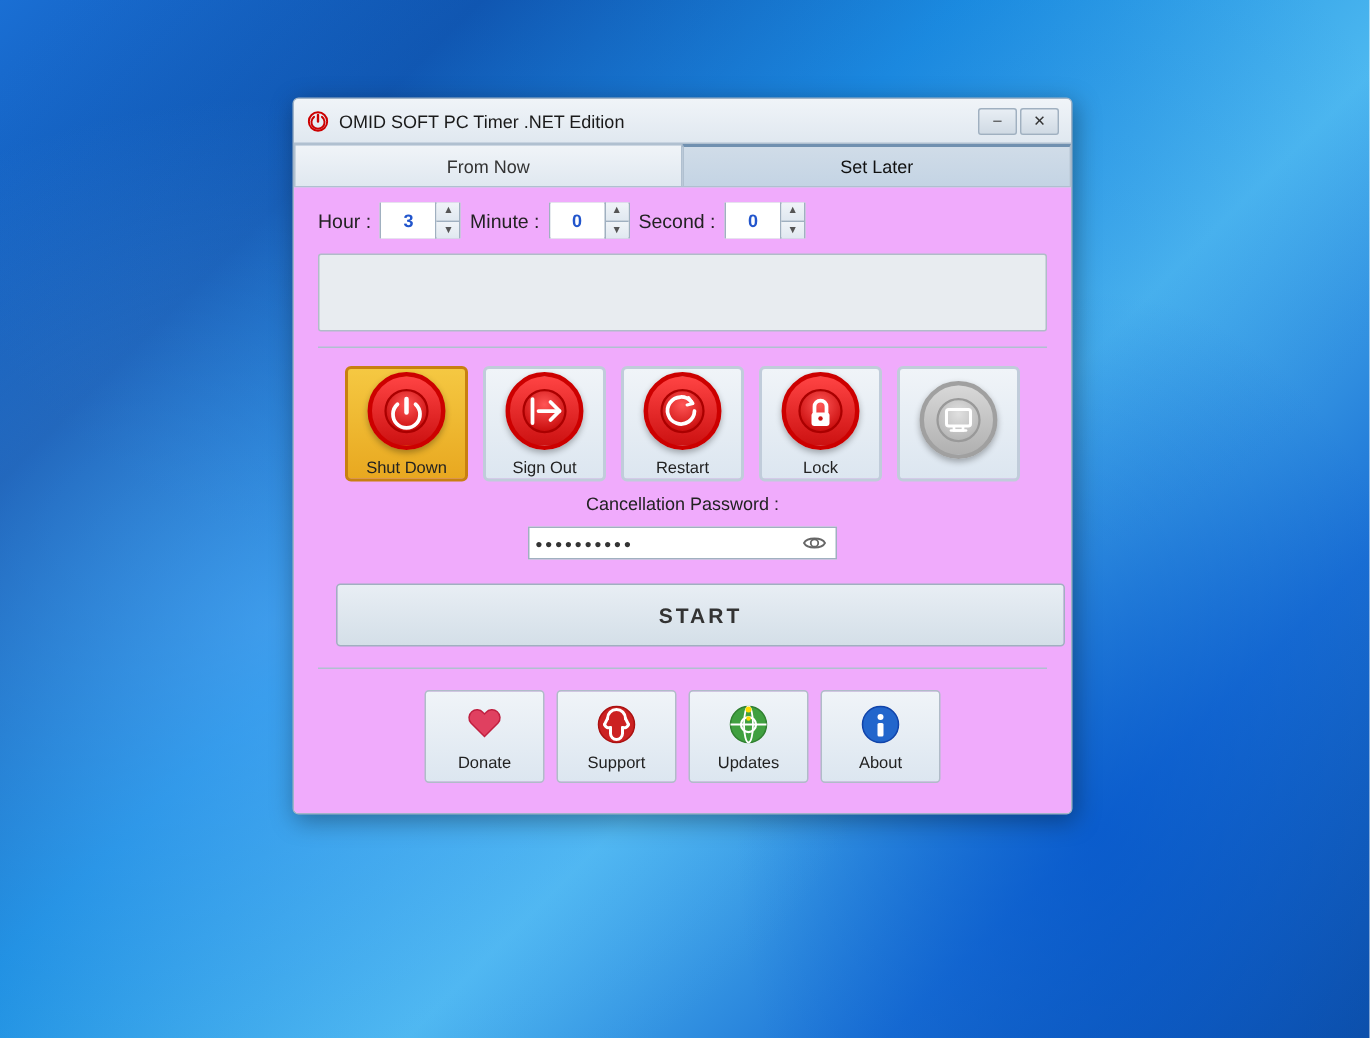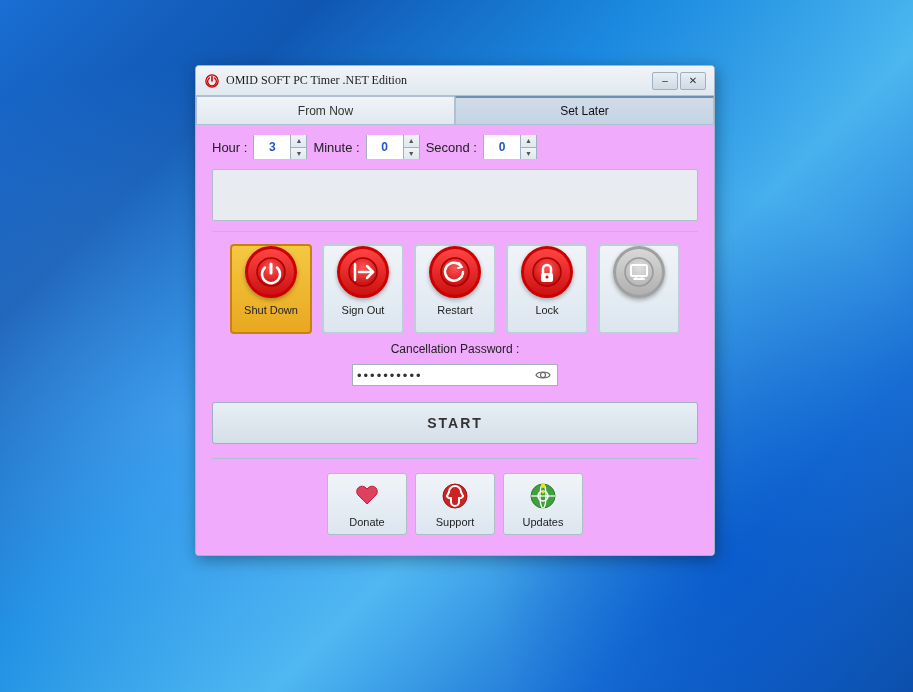--- a/index.html
+++ b/index.html
@@ -57,21 +57,20 @@
 
     .title-bar-icon svg {
       width: 14px;
       height: 14px;
     }
 
     .title-bar-text {
       font-size: 12px;
       color: #1a1a1a;
       flex: 1;
-      font-family: Liberation Serif, serif;
     }
 
     .title-bar-controls {
       display: flex;
       gap: 2px;
     }
 
     .tb-btn {
       width: 26px;
       height: 18px;
@@ -198,23 +197,23 @@
       display: flex;
       justify-content: center;
       gap: 10px;
       margin: 12px 0 8px;
     }
 
     .action-btn {
       display: flex;
       flex-direction: column;
       align-items: center;
-      justify-content: flex-start;
+      justify-content: center;
       width: 82px;
-      height: 90px;
+      height: 77px;
       border: 2px solid #c0ccda;
       border-radius: 4px;
       cursor: pointer;
       font-size: 11px;
       color: #222;
       background: linear-gradient(180deg, #f0f4f8 0%, #dce6f0 100%);
       gap: 6px;
     }
 
     .action-btn.selected {
@@ -295,21 +294,21 @@
       width: 100%;
       height: 42px;
       background: linear-gradient(180deg, #e8eef4 0%, #d4dfe8 100%);
       border: 1px solid #a0b0c0;
       border-radius: 3px;
       font-size: 14px;
       font-weight: bold;
       color: #333;
       letter-spacing: 2px;
       cursor: pointer;
-      margin: 8px 0;
+      margin: 8px 12px;
     }
 
     
     .section-separator {
       height: 1px;
       background: #b0c0d0;
       margin: 6px 0;
     }
 
     
@@ -559,17 +558,27 @@
             <circle cx="14" cy="14" r="5" fill="none" stroke="white" stroke-width="1.5"></circle>
             <ellipse cx="14" cy="14" rx="3" ry="12" fill="none" stroke="white" stroke-width="1.2"></ellipse>
             <line x1="2" y1="14" x2="26" y2="14" stroke="white" stroke-width="1.2"></line>
             <circle cx="14" cy="4" r="2" fill="#ffdd00"></circle>
             <circle cx="14" cy="10" r="1.5" fill="#ffdd00"></circle>
           </svg>
         </div>
         <span>Updates</span>
       </div>
 
+      <div class="bottom-btn">
+        <div class="bottom-btn-icon">
+          <svg width="28" height="28" viewBox="0 0 28 28" fill="none">
+            <circle cx="14" cy="14" r="12" fill="#2266cc" stroke="#1144aa" stroke-width="1"></circle>
+            <circle cx="14" cy="9" r="2" fill="white"></circle>
+            <rect x="12" y="13" width="4" height="9" rx="1" fill="white"></rect>
+          </svg>
+        </div>
+        <span>About</span>
+      </div>
 
     </div>
 
   </div>
 </div>
 
 </body></html>

